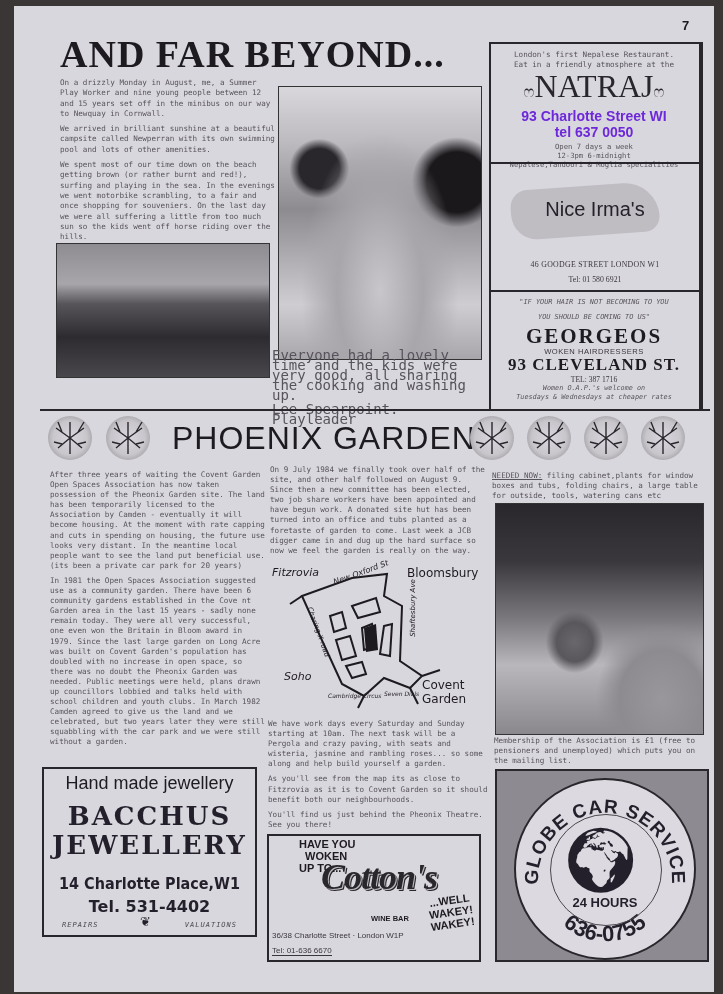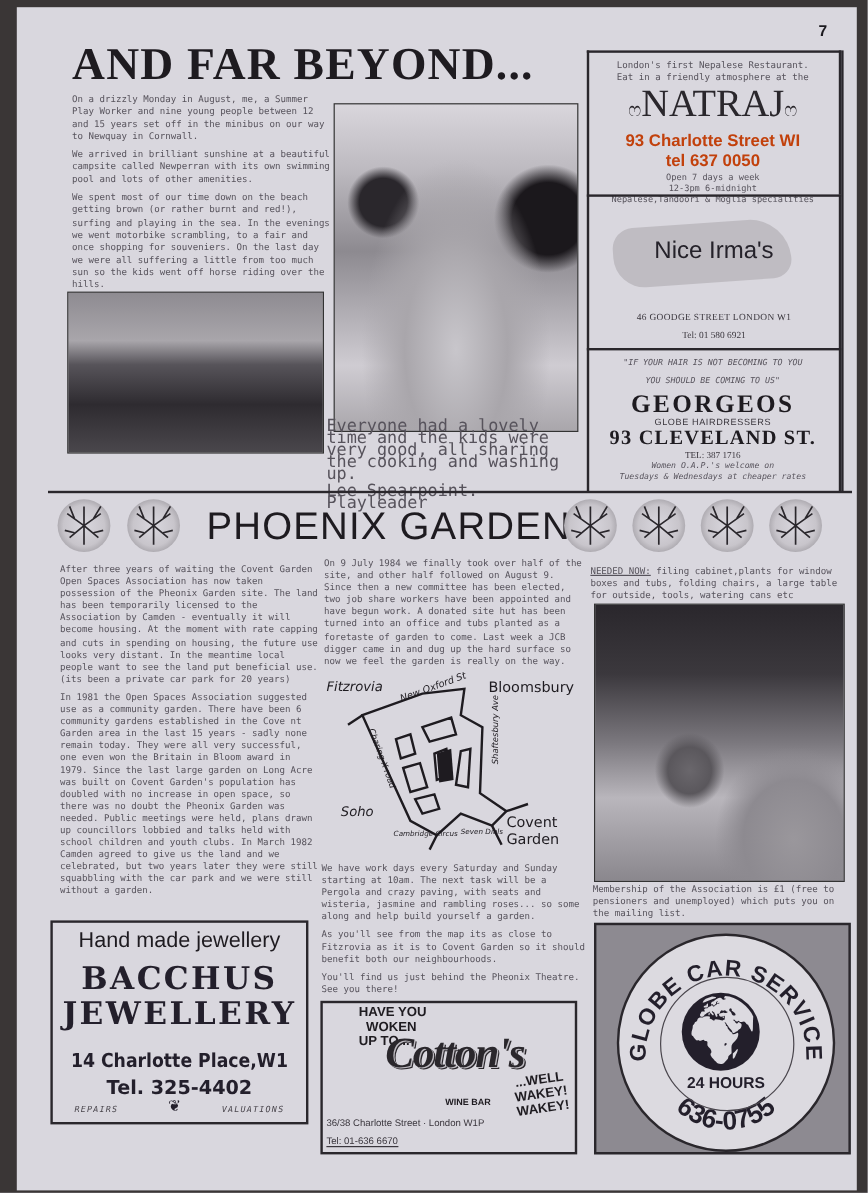--- a/index.html
+++ b/index.html
@@ -20,21 +20,21 @@
   .photo-group{left:42px;top:237px;width:212px;height:133px;background:
       linear-gradient(180deg,#8e8b91 0,#a9a6ab 30%,#57545a 45%,#2e2b30 70%,#4a474c 100%);}
   .caption1{left:258px;top:344px;width:218px;font-size:14px;line-height:10px;}
   .caption1 p{margin:0 0 4px 0;}
   .vline1{left:475px;top:36px;width:2px;height:368px;background:#2a272c;}
   .hline1{left:26px;top:403px;width:670px;height:2px;background:#2a272c;}
   .ad{border:2px solid #2a272c;box-sizing:border-box;text-align:center;}
   .natraj{left:475px;top:36px;width:212px;height:120px;border-top:2px solid #2a272c;border-left:none;border-bottom:none;}
   .natraj .tag{font-size:7.6px;line-height:10px;margin-top:6px;}
   .natraj .logo{font:32px "Liberation Serif",serif;color:#2a272c;margin-top:0;line-height:32px;}
-  .natraj .addr{font:bold 14px "Liberation Sans",sans-serif;color:#c2410c;line-height:16px;}
+  .natraj .addr{font:bold 14px "Liberation Sans",sans-serif;color:#6d28d9;line-height:16px;}
   .natraj .small{font-size:7.2px;line-height:9px;}
   .irma{left:475px;top:156px;width:212px;height:128px;border-top:2px solid #2a272c;border-left:none;border-bottom:none;}
   .irma .blob{position:absolute;left:22px;top:22px;width:148px;height:50px;background:#bfbcc2;border-radius:20px 40px 18px 30px;transform:rotate(-4deg);}
   .irma .name{position:absolute;left:0;width:212px;top:34px;font:20px "Liberation Sans",sans-serif;color:#25222a;}
   .irma .addr{position:absolute;left:0;width:212px;top:96px;font:7.8px "Liberation Serif",serif;color:#3a363d;letter-spacing:.3px;}
   .irma .tel{position:absolute;left:0;width:212px;top:111px;font:7.8px "Liberation Serif",serif;color:#3a363d;}
   .georg{left:475px;top:284px;width:212px;height:120px;border-top:2px solid #2a272c;border-left:none;border-bottom:none;}
   .georg .quote{font-size:6.9px;line-height:15px;font-style:italic;margin-top:3px;}
   .georg .name{font:bold 21px "Liberation Serif",serif;color:#1e1b20;letter-spacing:2px;line-height:22px;}
   .georg .sub{font:7.6px "Liberation Sans",sans-serif;color:#3a363d;letter-spacing:.5px;}
@@ -116,21 +116,21 @@
     <div class="blob"></div>
     <div class="name">Nice Irma's</div>
     <div class="addr">46 GOODGE STREET LONDON W1</div>
     <div class="tel">Tel: 01 580 6921</div>
   </div>
 
   <div class="abs ad georg">
     <div class="quote mono">"IF YOUR HAIR IS NOT BECOMING TO YOU</div>
     <div class="quote mono" style="margin-top:0">YOU SHOULD BE COMING TO US"</div>
     <div class="name">GEORGEOS</div>
-    <div class="sub">GLOBE HAIRDRESSERS</div>
+    <div class="sub">WOKEN HAIRDRESSERS</div>
     <div class="addr">93 CLEVELAND ST.</div>
     <div class="tel">TEL: 387 1716</div>
     <div class="small mono">Women O.A.P.'s welcome on</div>
     <div class="small mono">Tuesdays &amp; Wednesdays at cheaper rates</div>
   </div>
 
   <div class="abs hline1"></div>
 
   <div class="abs tree" style="left:34px;top:410px">
     <svg viewBox="0 0 44 44">
@@ -215,21 +215,21 @@
     <span style="text-decoration:underline">NEEDED NOW:</span><span> filing cabinet,plants for window boxes and tubs, folding chairs, a large table for outside, tools, watering cans etc</span>
   </div>
   <div class="abs photo photo-woman"></div>
   <div class="abs membership mono">Membership of the Association is £1 (free to pensioners and unemployed) which puts you on the mailing list.</div>
 
   <div class="abs ad bacchus">
     <div class="hm">Hand made jewellery</div>
     <div class="bn">BACCHUS</div>
     <div class="bn" style="margin-top:0">JEWELLERY</div>
     <div class="ad1">14 Charlotte Place,W1</div>
-    <div class="ad2">Tel. 325-4402</div>
+    <div class="ad2">Tel. 531-4402</div>
     <div class="foot">
       <span>REPAIRS</span>
       <span>VALUATIONS</span>
     </div>
     <div class="emblem">❦</div>
   </div>
 
   <div class="abs ad cottons">
     <div class="hy">
       <div>HAVE YOU</div>

